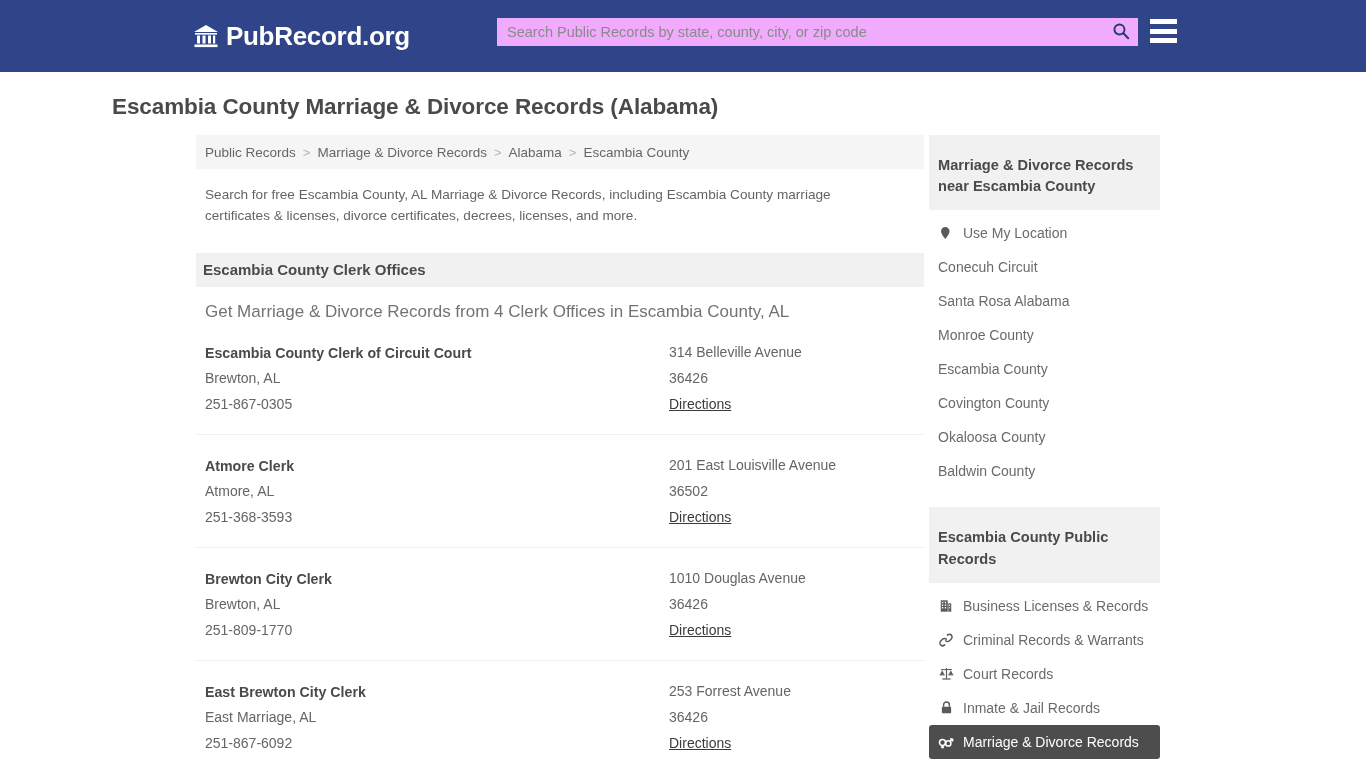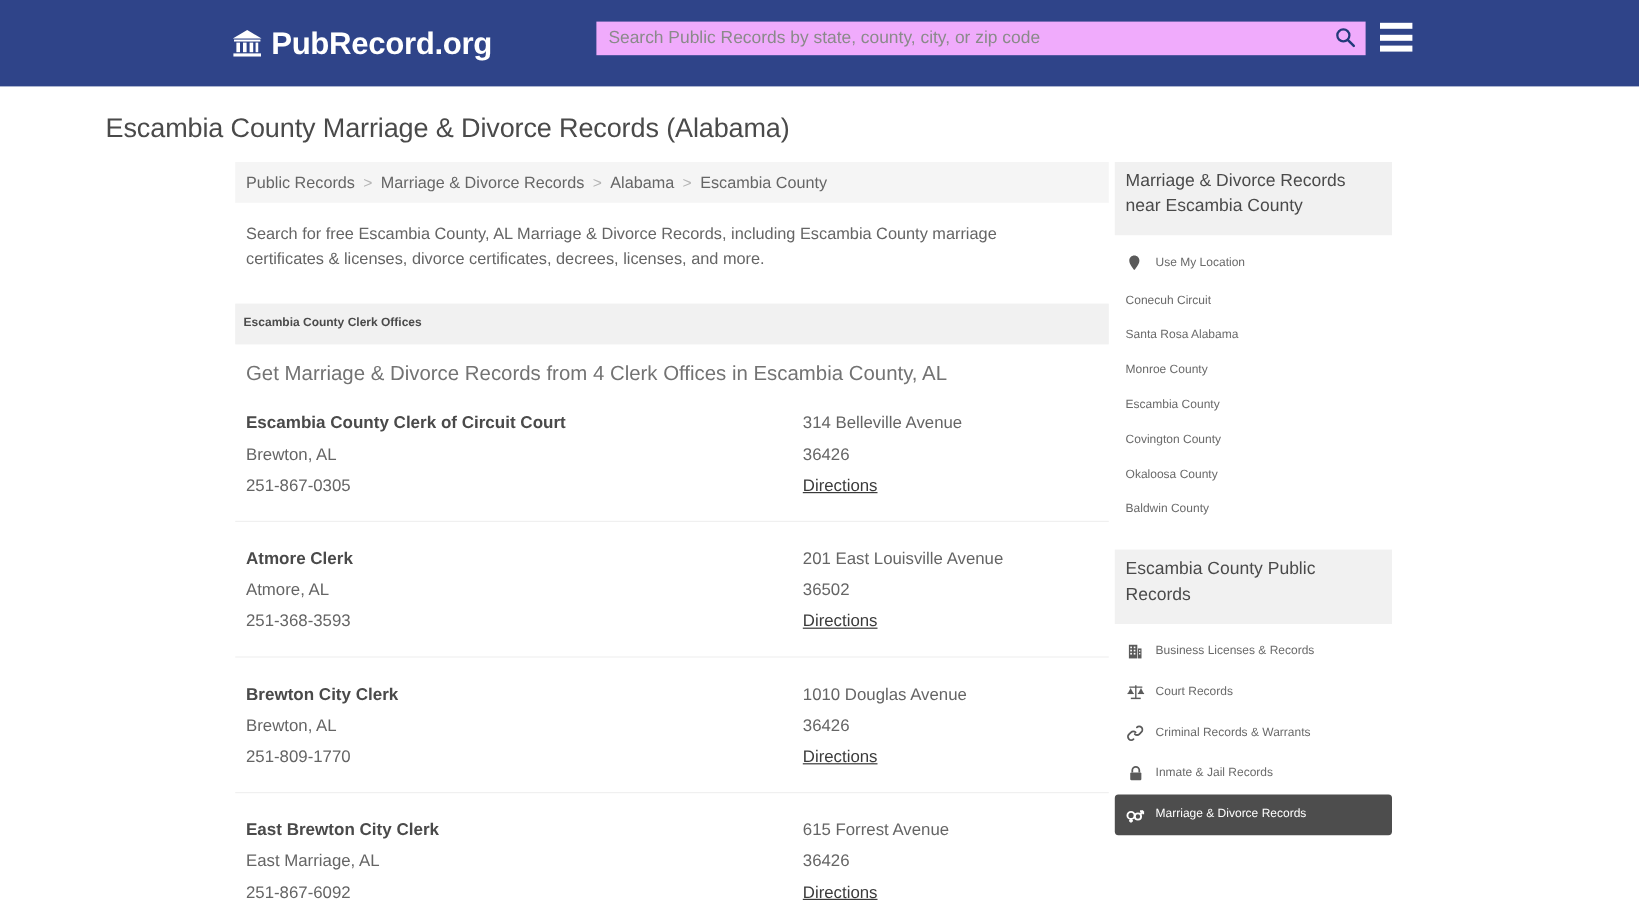--- a/index.html
+++ b/index.html
@@ -86,23 +86,23 @@
     height: 5px;
     background: #ffffff;
   }
 
   
   .page {
     width: 1366px;
     padding-top: 21px;
   }
   .page-title {
-    margin-left: 88px;
+    margin-left: 112px;
     font-size: 22.5px;
-    font-weight: normal;
+    font-weight: bold;
     color: #4a4a4a;
     line-height: 1.25;
     letter-spacing: -0.1px;
   }
   .columns {
     display: flex;
     margin-left: 196px;
     margin-top: 14px;
     gap: 5px;
     align-items: flex-start;
@@ -137,21 +137,21 @@
   }
 
   
   .section-bar {
     background: #f1f1f1;
     height: 34px;
     display: flex;
     align-items: center;
     padding: 0 7px;
     margin-top: 26px;
-    font-size: 10px;
+    font-size: 15px;
     font-weight: bold;
     color: #4a4a4a;
   }
   .section-sub {
     padding: 15px 9px 0 9px;
     font-size: 17px;
     color: #737373;
   }
 
   
@@ -180,33 +180,33 @@
     font-size: 14px;
     color: #3a3a3a;
     text-decoration: underline;
     line-height: 1.85;
     display: inline-block;
   }
 
   
   .side-box-title {
     background: #f1f1f1;
-    padding: 6px 9px 13px 9px;
+    padding: 20px 9px 13px 9px;
     font-size: 14.6px;
-    font-weight: normal;
+    font-weight: bold;
     color: #4a4a4a;
     line-height: 1.45;
   }
   .side-list { padding: 6px 0 0 0; }
   .side-item {
     display: flex;
     align-items: center;
     gap: 9px;
     padding: 9px 9px;
-    font-size: 10px;
+    font-size: 14px;
     color: #6a6a6a;
     text-decoration: none;
     border-radius: 3px;
   }
   .side-item.active {
     background: #4d4d4d;
     color: #ffffff;
   }
   .side-item .ico {
     width: 16px;
@@ -319,21 +319,21 @@
         </div>
       </div>
 
       <div class="listing">
         <div class="listing-left">
           <div class="listing-name">East Brewton City Clerk</div>
           <div class="listing-city">East Marriage, AL</div>
           <div class="listing-phone">251-867-6092</div>
         </div>
         <div class="listing-right">
-          <div class="listing-street">615 Forrest Avenue</div>
+          <div class="listing-street">253 Forrest Avenue</div>
           <div class="listing-zip">36426</div>
           <a class="directions" href="#">Directions</a>
         </div>
       </div>
 
     </div>
 
     <div class="col-side">
 
       <div class="side-box-title">Marriage &amp; Divorce Records near Escambia County</div>
@@ -388,41 +388,41 @@
                 <rect x="10.6" y="5" width="3.4" height="9.5" fill="#5a5a5a"></rect>
                 <rect x="11.6" y="6.6" width="1.3" height="1.3" fill="#ffffff"></rect>
                 <rect x="11.6" y="9.4" width="1.3" height="1.3" fill="#ffffff"></rect>
               </svg>
             </span>
             <span>Business Licenses &amp; Records</span>
           </a>
 
           <a class="side-item" href="#">
             <span class="ico">
+              <svg viewBox="0 0 16 16" width="14" height="14" aria-hidden="true">
+                <path d="M9.6 2.4a3.1 3.1 0 0 1 4.4 4.4l-2 2a3.1 3.1 0 0 1-4.4 0" fill="none" stroke="#5a5a5a" stroke-width="1.7" stroke-linecap="round"></path>
+                <path d="M6.4 13.6a3.1 3.1 0 0 1-4.4-4.4l2-2a3.1 3.1 0 0 1 4.4 0" fill="none" stroke="#5a5a5a" stroke-width="1.7" stroke-linecap="round"></path>
+              </svg>
+            </span>
+            <span>Criminal Records &amp; Warrants</span>
+          </a>
+
+          <a class="side-item" href="#">
+            <span class="ico">
               <svg viewBox="0 0 16 16" width="15" height="15" aria-hidden="true">
                 <rect x="7.4" y="2.2" width="1.2" height="11.4" fill="#5a5a5a"></rect>
                 <rect x="3.6" y="13.2" width="8.8" height="1.3" fill="#5a5a5a"></rect>
                 <rect x="2.2" y="3.3" width="11.6" height="1.1" fill="#5a5a5a"></rect>
                 <path d="M1 9.2 L3.4 4.6 L5.8 9.2 Z" fill="#5a5a5a"></path>
                 <rect x="0.6" y="9.0" width="5.6" height="1" fill="#5a5a5a"></rect>
                 <path d="M10.2 9.2 L12.6 4.6 L15 9.2 Z" fill="#5a5a5a"></path>
                 <rect x="9.8" y="9.0" width="5.6" height="1" fill="#5a5a5a"></rect>
               </svg>
             </span>
             <span>Court Records</span>
-          </a>
-
-          <a class="side-item" href="#">
-            <span class="ico">
-              <svg viewBox="0 0 16 16" width="14" height="14" aria-hidden="true">
-                <path d="M9.6 2.4a3.1 3.1 0 0 1 4.4 4.4l-2 2a3.1 3.1 0 0 1-4.4 0" fill="none" stroke="#5a5a5a" stroke-width="1.7" stroke-linecap="round"></path>
-                <path d="M6.4 13.6a3.1 3.1 0 0 1-4.4-4.4l2-2a3.1 3.1 0 0 1 4.4 0" fill="none" stroke="#5a5a5a" stroke-width="1.7" stroke-linecap="round"></path>
-              </svg>
-            </span>
-            <span>Criminal Records &amp; Warrants</span>
           </a>
 
           <a class="side-item" href="#">
             <span class="ico">
               <svg viewBox="0 0 16 16" width="13" height="15" aria-hidden="true">
                 <path d="M4.4 7.2V4.8a3.6 3.6 0 0 1 7.2 0v2.4" fill="none" stroke="#5a5a5a" stroke-width="1.8"></path>
                 <rect x="2.3" y="7" width="11.4" height="8" rx="1.2" fill="#5a5a5a"></rect>
               </svg>
             </span>
             <span>Inmate &amp; Jail Records</span>

